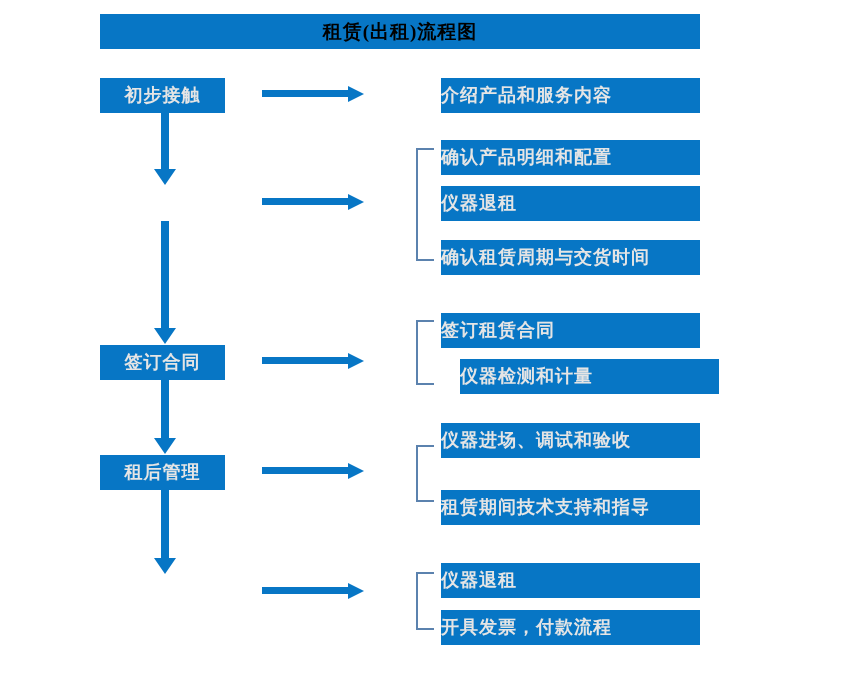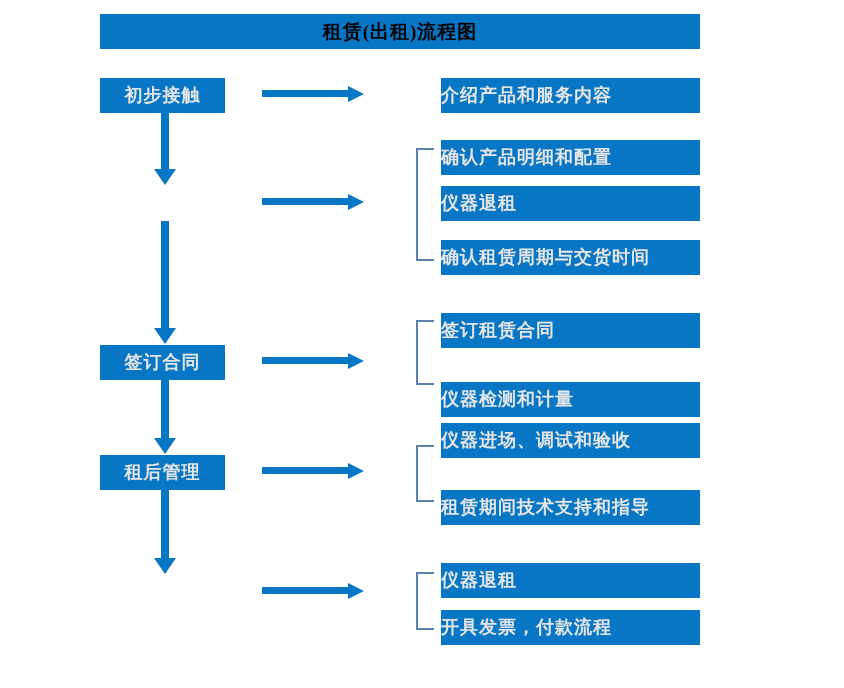--- a/index.html
+++ b/index.html
@@ -150,21 +150,21 @@
   <div class="box right" style="top:78px;">介绍产品和服务内容</div>
 
   <div class="box right" style="top:140px;">确认产品明细和配置</div>
 
   <div class="box right" style="top:186px;">仪器退租</div>
 
   <div class="box right" style="top:240px;">确认租赁周期与交货时间</div>
 
   <div class="box right" style="top:313px;">签订租赁合同</div>
 
-  <div class="box right" style="top:382px;">仪器检测和计量</div>
+  <div class="box right" style="top:359px;margin-left:19px;">仪器检测和计量</div>
 
   <div class="box right" style="top:423px;">仪器进场、调试和验收</div>
 
   <div class="box right" style="top:490px;font-family:Liberation Serif, serif;">租赁期间技术支持和指导</div>
 
   <div class="box right" style="top:563px;">仪器退租</div>
 
   <div class="box right" style="top:610px;">开具发票，付款流程</div>
 
 </div>

